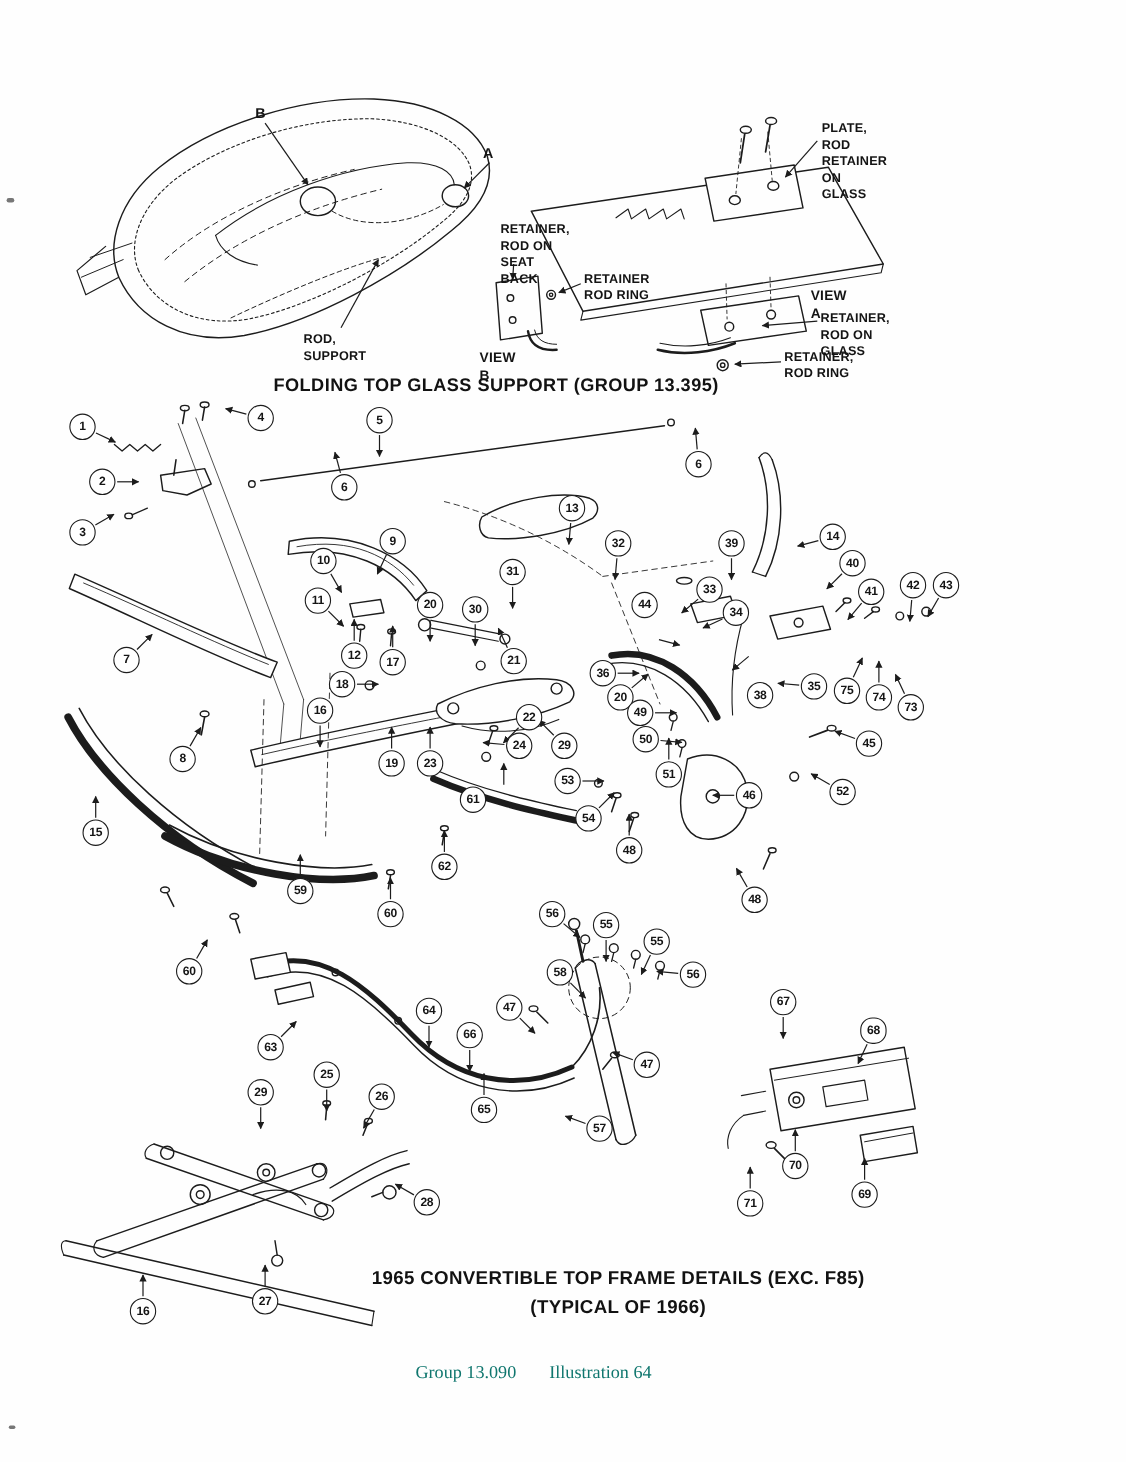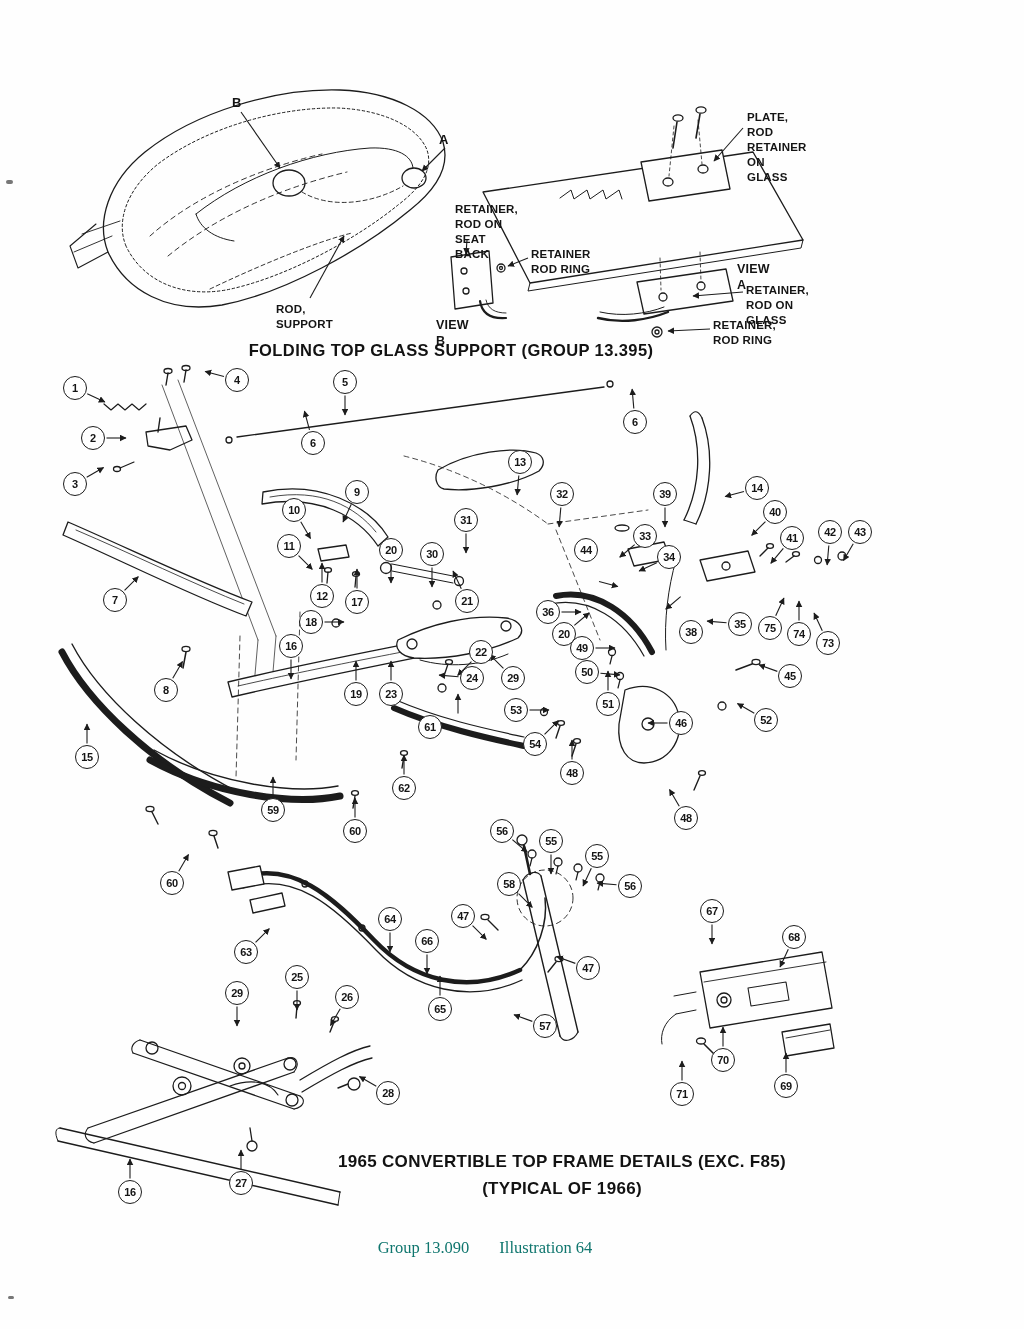--- a/index.html
+++ b/index.html
@@ -459,21 +459,21 @@
     <div class="callout" style="left: 273px; top: 810px;">59</div>
     <div class="callout" style="left: 404px; top: 788px;">62</div>
     <div class="callout" style="left: 355px; top: 831px;">60</div>
     <div class="callout" style="left: 172px; top: 883px;">60</div>
     <div class="callout" style="left: 502px; top: 831px;">56</div>
     <div class="callout" style="left: 551px; top: 841px;">55</div>
     <div class="callout" style="left: 597px; top: 856px;">55</div>
     <div class="callout" style="left: 630px; top: 886px;">56</div>
     <div class="callout" style="left: 509px; top: 884px;">58</div>
     <div class="callout" style="left: 712px; top: 911px;">67</div>
-    <div class="callout" style="left: 794px; top: 937px;">68</div>
+    <div class="callout" style="left: 794px; top: 937px; border-radius: 11px;">68</div>
     <div class="callout" style="left: 390px; top: 919px;">64</div>
     <div class="callout" style="left: 463px; top: 916px;">47</div>
     <div class="callout" style="left: 427px; top: 941px;">66</div>
     <div class="callout" style="left: 246px; top: 952px;">63</div>
     <div class="callout" style="left: 588px; top: 968px;">47</div>
     <div class="callout" style="left: 297px; top: 977px;">25</div>
     <div class="callout" style="left: 440px; top: 1009px;">65</div>
     <div class="callout" style="left: 347px; top: 997px;">26</div>
     <div class="callout" style="left: 237px; top: 993px;">29</div>
     <div class="callout" style="left: 545px; top: 1026px;">57</div>

